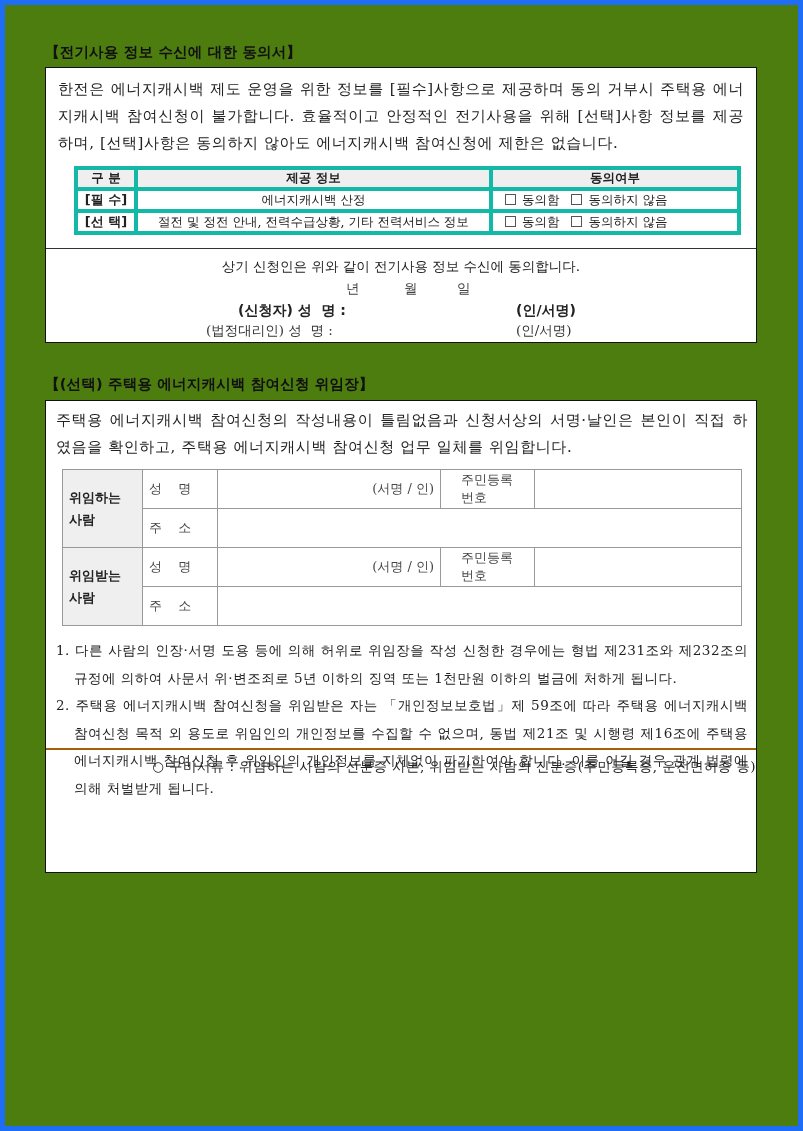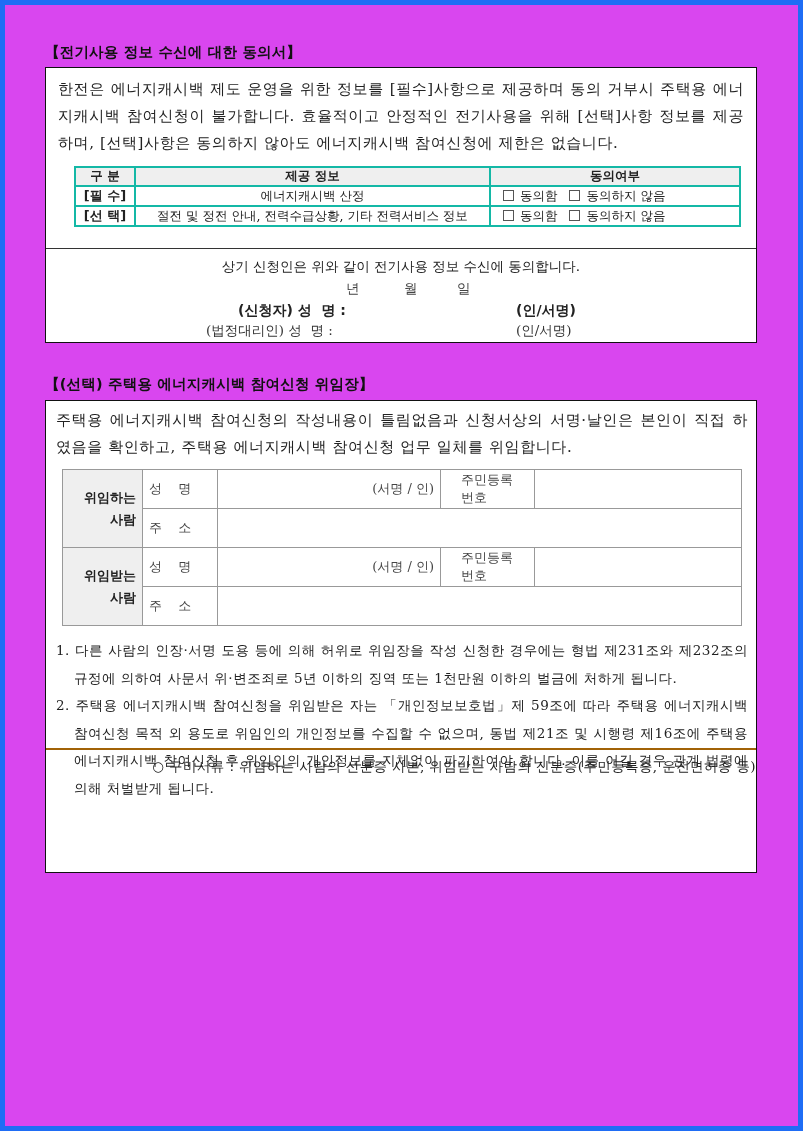--- a/index.html
+++ b/index.html
@@ -1,38 +1,38 @@
 <!DOCTYPE html>
 <html><head>
   <meta charset="utf-8">
   <style>
     * { box-sizing: border-box; margin: 0; padding: 0; }
     html, body { width: 803px; height: 1131px; background: #1f6df5; overflow: hidden; }
     body { font-family: "DejaVu Serif", "Liberation Serif", serif; color: #222; }
     .page {
       position: absolute; left: 5px; top: 5px; width: 793px; height: 1121px;
-      background: #d946ef;
+      background: #4d7c0f;
     }
     .sec-title {
       position: absolute; left: 40px; font-family: "DejaVu Sans", "Liberation Sans", sans-serif;
       font-weight: bold; font-size: 14.5px; color: #111; letter-spacing: 0.2px;
     }
     .box { position: absolute; border: 1.5px solid #111; background: #fff; }
     .para { font-size: 15px; line-height: 27px; text-align: justify; text-align-last: left; letter-spacing: 0.6px; color: #222; }
     table { border-collapse: collapse; }
     .consent-table { position: absolute; left: 28px; top: 98px; width: 667px; font-size: 12.5px; }
-    .consent-table td, .consent-table th { border: 2px solid #14b8a6; height: 17px; padding: 0 4px; }
+    .consent-table td, .consent-table th { border: 4px solid #14b8a6; height: 17px; padding: 0 4px; }
     .consent-table th { background: #efefef; font-family: "DejaVu Sans", sans-serif; font-weight: bold; font-size: 12.5px; }
     .consent-table td.cat { font-family: "DejaVu Sans", sans-serif; font-weight: bold; background: #fff; text-align: center; font-size: 13px; }
     .chk { display: inline-block; width: 11px; height: 11px; border: 1px solid #555; vertical-align: -1px; margin-right: 6px; margin-left: 8px; }
     .center { text-align: center; }
     .sig-line { position: absolute; width: 100%; text-align: center; font-size: 13.5px; }
     .deleg-table { position: absolute; left: 16px; top: 68px; width: 680px; font-size: 13px; }
     .deleg-table td { border: 1px solid #999; height: 39px; padding: 0 6px; }
-    .deleg-table td.who { background: #efefef; font-family: "DejaVu Sans", sans-serif; font-weight: bold; text-align: right; width: 80px; line-height: 22px; }
+    .deleg-table td.who { background: #efefef; font-family: "DejaVu Sans", sans-serif; font-weight: bold; text-align: left; width: 80px; line-height: 22px; }
     .deleg-table td.lbl { text-align: left; width: 75px; letter-spacing: 6px; color: #444; }
     .deleg-table td.sign { text-align: right; width: 223px; color: #444; }
     .deleg-table td.rrn { width: 94px; color: #444; padding: 0 20px; }
     .notes { position: absolute; left: 10px; top: 236px; width: 692px; font-size: 13.5px; line-height: 27.5px; letter-spacing: 0.5px; }
     .note-item { padding-left: 18px; text-indent: -18px; text-align: justify; }
     .docs-row { position: absolute; left: 0; top: 347px; width: 100%; border-top: 2px solid #a16207; height: 34px; line-height: 32px; padding-left: 14px; font-size: 13.5px; letter-spacing: 0.4px; text-align: right; }
   </style>
 </head>
 <body>
 

